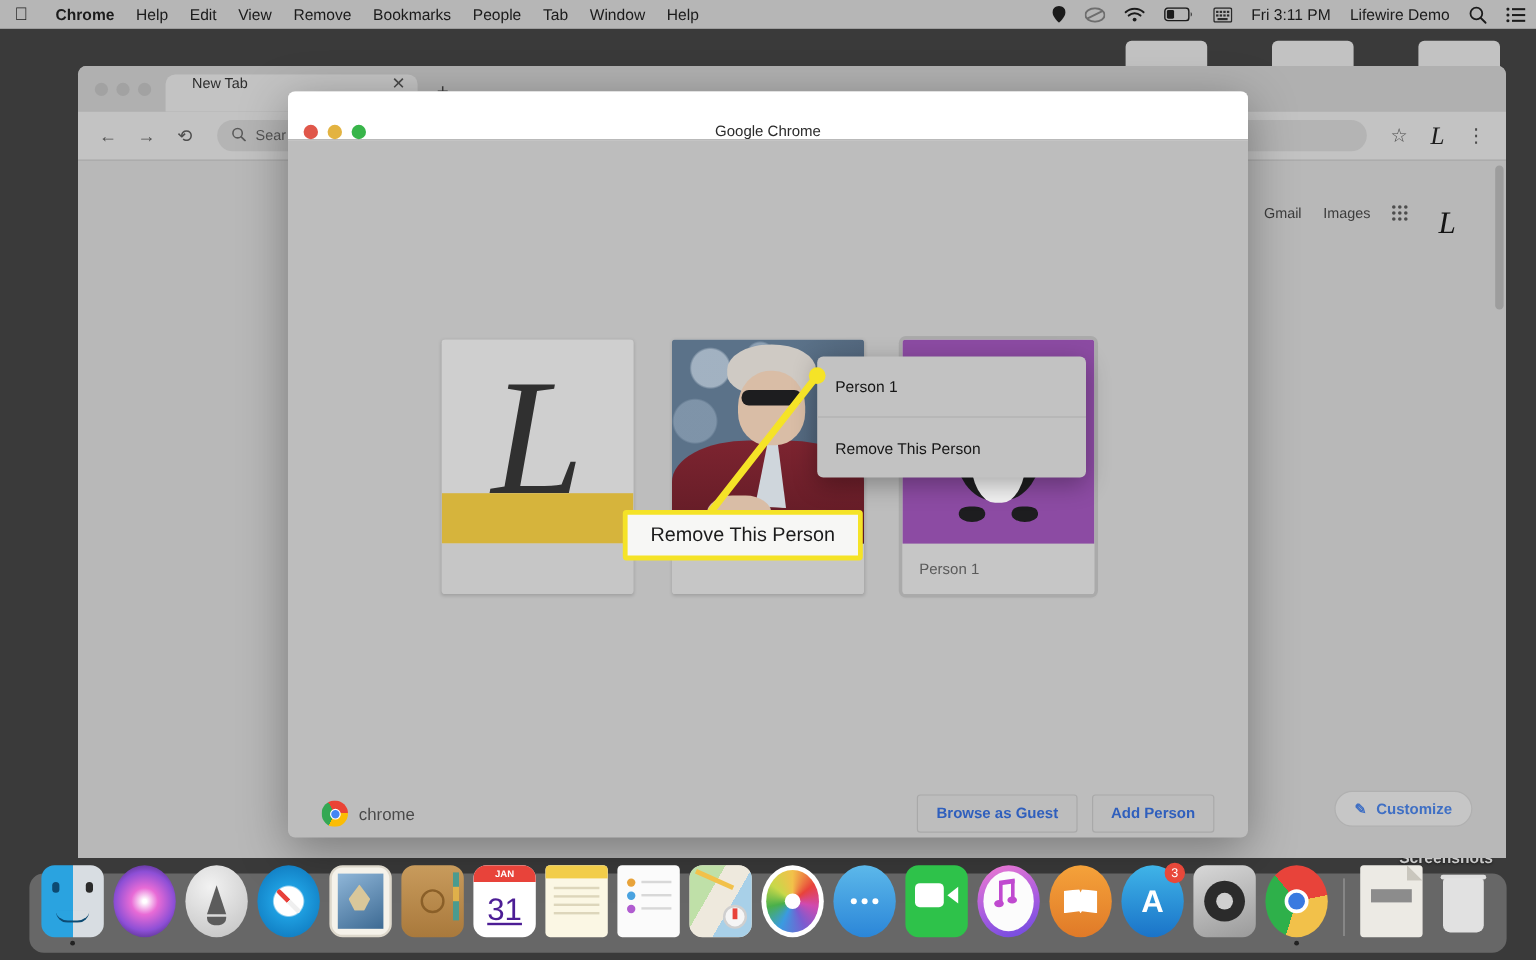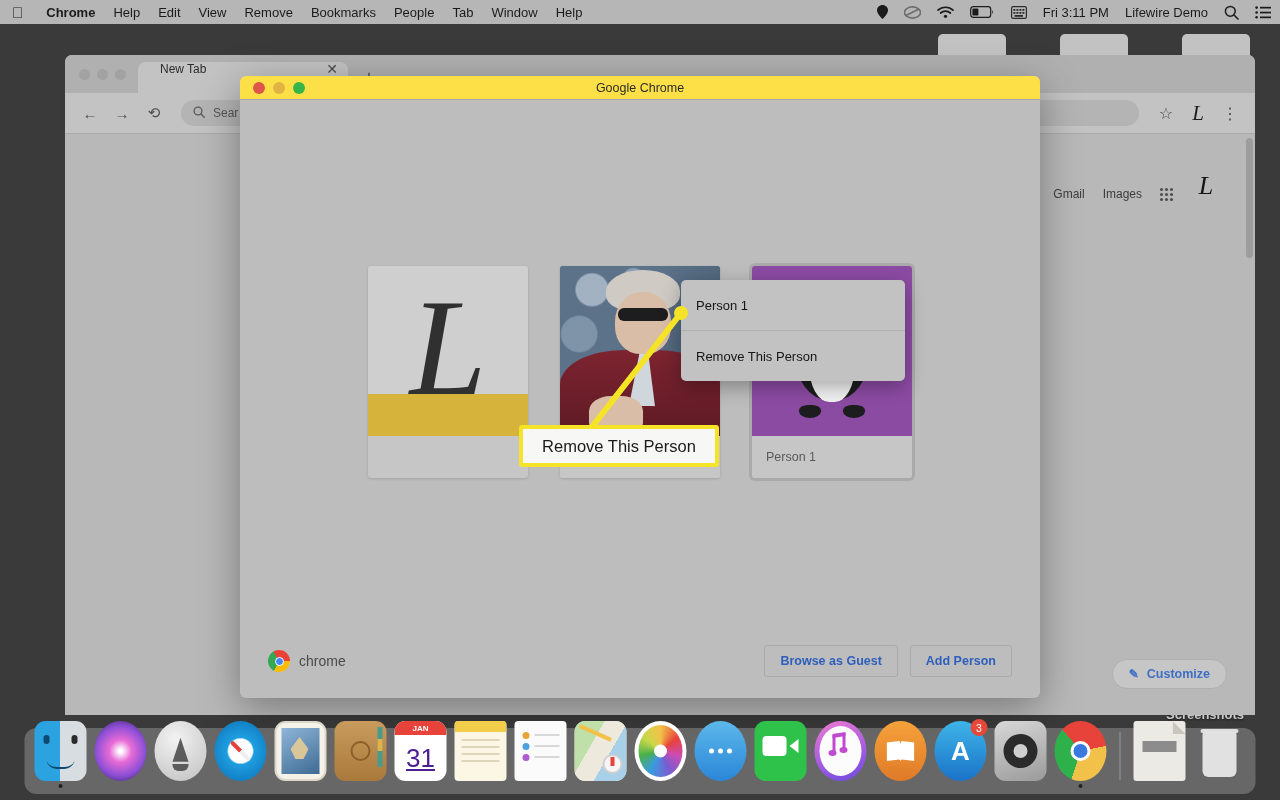--- a/index.html
+++ b/index.html
@@ -87,21 +87,21 @@
     width:26px; height:26px; display:flex; align-items:center; justify-content:center;
     font-family:"Liberation Serif", serif; font-size:21px; font-style:italic; color:#1c1c1c;
   }
 
   #chrome-page {
     height:582px; background:#b8b8b8; position:relative;
     border-top:1px solid #aaa;
   }
   .ntp-links {
     position:absolute; right:34px; top:37px;
-    display:flex; align-items:flex-end; gap:18px;
+    display:flex; align-items:flex-start; gap:18px;
     font-size:12px; color:#3c3c3c;margin-left:24px;
   }
   .grid-icon { display:grid; grid-template-columns:repeat(3,3px); gap:2px; }
   .grid-icon i { width:3px; height:3px; background:#4d4d4d; border-radius:50%; display:block; }
   .ntp-avatar {
     width:30px; height:30px; display:flex; align-items:center; justify-content:center;
     font-family:"Liberation Serif", serif; font-size:26px; font-style:italic; color:#141414;
   }
   #customize-btn {
     position:absolute; right:28px; bottom:26px;
@@ -119,22 +119,22 @@
   
   #profile-modal {
     position:absolute; left:240px; top:76px; width:800px; height:622px;
     background:#bdbdbd;
     border-radius:6px;
     box-shadow:0 10px 40px rgba(0,0,0,.35);
     z-index:30;
     overflow:hidden;
   }
   #modal-titlebar {
-    height:24px; background:#fde047;
-    display:flex; align-items:center; position:relative;
+    height:41px; background:#ffffff;
+    display:flex; align-items:flex-end; position:relative;
     border-bottom:1px solid #a8a8a8;
   }
   .mac-dots { display:flex; gap:8px; padding-left:13px; }
   .mac-dot { width:12px; height:12px; border-radius:50%; }
   .mac-dot.r { background:#e0574a; }
   .mac-dot.y { background:#e3b341; }
   .mac-dot.g { background:#38b54a; }
   #modal-title {
     position:absolute; left:0; right:0; text-align:center;
     font-size:12.5px; color:#2b2b2b;

